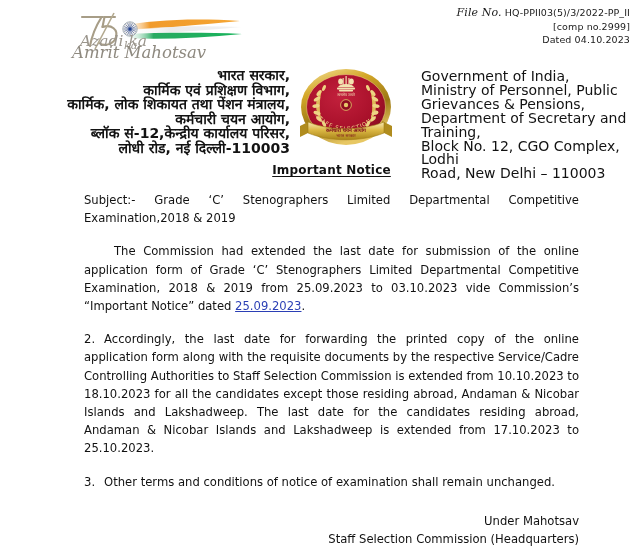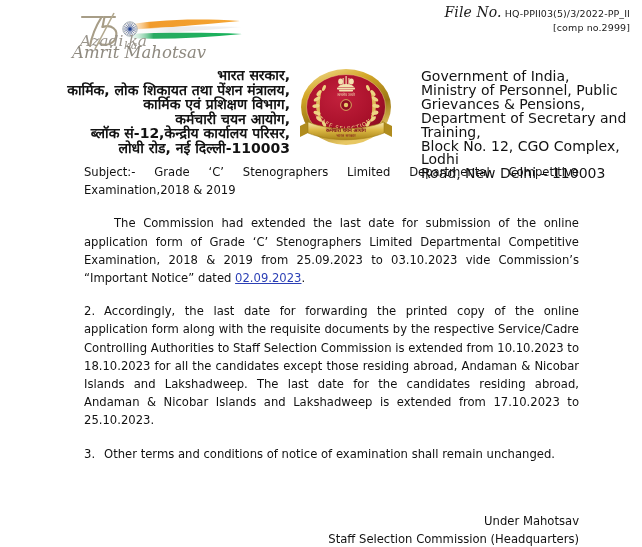--- a/index.html
+++ b/index.html
@@ -23,21 +23,21 @@
     right: 12px;
     text-align: right;
     font-size: 9.5px;
     line-height: 13.5px;
     letter-spacing: 0.1px;
     color: #1a1a1a;
   }
   #file-block .fno-label {
     font-family: "DejaVu Serif", "Liberation Serif", serif;
     font-style: italic;
-    font-size: 14px;
+    font-size: 11px;
   }
 
   
   #letterhead {
     position: absolute;
     top: 8px;
     left: 0;
     width: 642px;
     height: 150px;
   }
@@ -138,20 +138,21 @@
 </style>
 </head>
 <body>
 
 <div id="file-block">
   <div>
     <span class="fno-label">File No.</span>
     <span>HQ-PPII03(5)/3/2022-PP_II</span>
   </div>
   <div>[comp no.2999]</div>
+  <div>Dated 04.10.2023</div>
 </div>
 
 <div id="letterhead">
 
   <div id="amrit-logo">
     <svg viewBox="0 0 175 52" width="175" height="52" aria-hidden="true">
       <defs>
         <linearGradient id="saffBand" x1="0" y1="0" x2="1" y2="0">
           <stop offset="0%" stop-color="#ffffff" stop-opacity="0"></stop>
           <stop offset="25%" stop-color="#f0951f" stop-opacity="0.95"></stop>
@@ -198,22 +199,22 @@
       </g>
 
       <text x="12" y="38" font-family="'DejaVu Serif','Liberation Serif',serif" font-size="15.5" font-style="italic" fill="#9a958c">Azadi ka</text>
       <text x="56" y="41" font-family="'DejaVu Serif','Liberation Serif',serif" font-size="11" font-style="italic" fill="#9a958c">ka</text>
       <text x="4" y="50" font-family="'DejaVu Serif','Liberation Serif',serif" font-size="16.5" font-style="italic" fill="#8f8a80">Amrit Mahotsav</text>
     </svg>
   </div>
 
   <div id="hindi-address">
     <div>भारत सरकार,</div>
+    <div>कार्मिक एवं प्रशिक्षण विभाग,</div>
     <div>कार्मिक, लोक शिकायत तथा पेंशन मंत्रालय,</div>
-    <div>कार्मिक एवं प्रशिक्षण विभाग,</div>
     <div>कर्मचारी चयन आयोग,</div>
     <div>ब्लॉक सं-12,केन्द्रीय कार्यालय परिसर,</div>
     <div>लोधी रोड, नई दिल्ली-110003</div>
   </div>
 
   <div id="ssc-emblem">
     <svg viewBox="0 0 100 100" width="100" height="100" aria-hidden="true">
       <defs>
         <radialGradient id="maroonFill" cx="0.42" cy="0.35" r="0.78">
           <stop offset="0%" stop-color="#c2203c"></stop>
@@ -293,24 +294,25 @@
     <div>Ministry of Personnel, Public</div>
     <div>Grievances &amp; Pensions,</div>
     <div>Department of Secretary and Training,</div>
     <div>Block No. 12, CGO Complex, Lodhi</div>
     <div>Road, New Delhi – 110003</div>
   </div>
 </div>
 
 <div id="doc-body">
 
+  <div id="notice-title">Important Notice</div>
 
   <p class="para">Subject:-  Grade ‘C’ Stenographers Limited Departmental Competitive Examination,2018 &amp; 2019</p>
 
-  <p class="para indented"><span>The Commission had extended the last date for submission of the online application form of Grade ‘C’ Stenographers Limited Departmental Competitive Examination, 2018 &amp; 2019 from 25.09.2023 to 03.10.2023 vide Commission’s “Important Notice” dated </span><a class="doclink" href="#">02.09.2023</a><span>.</span></p>
+  <p class="para indented"><span>The Commission had extended the last date for submission of the online application form of Grade ‘C’ Stenographers Limited Departmental Competitive Examination, 2018 &amp; 2019 from 25.09.2023 to 03.10.2023 vide Commission’s “Important Notice” dated </span><a class="doclink" href="#">25.09.2023</a><span>.</span></p>
 
   <p class="para"><span>2.</span><span class="num-gap"></span><span>Accordingly, the last date for forwarding the printed copy of the online application form along with the requisite documents by the respective Service/Cadre Controlling Authorities to Staff Selection Commission is extended from 10.10.2023 to 18.10.2023 for all the candidates except those residing abroad, Andaman &amp; Nicobar Islands and Lakshadweep. The last date for the candidates residing abroad, Andaman &amp; Nicobar Islands and Lakshadweep is extended from 17.10.2023 to 25.10.2023.</span></p>
 
   <p class="para"><span>3.</span><span class="num-gap"></span><span>Other terms and conditions of notice of examination shall remain unchanged.</span></p>
 </div>
 
 <div id="signature">
   <div>Under Mahotsav</div>
   <div class="line2">Staff Selection Commission (Headquarters)</div>
 </div>

